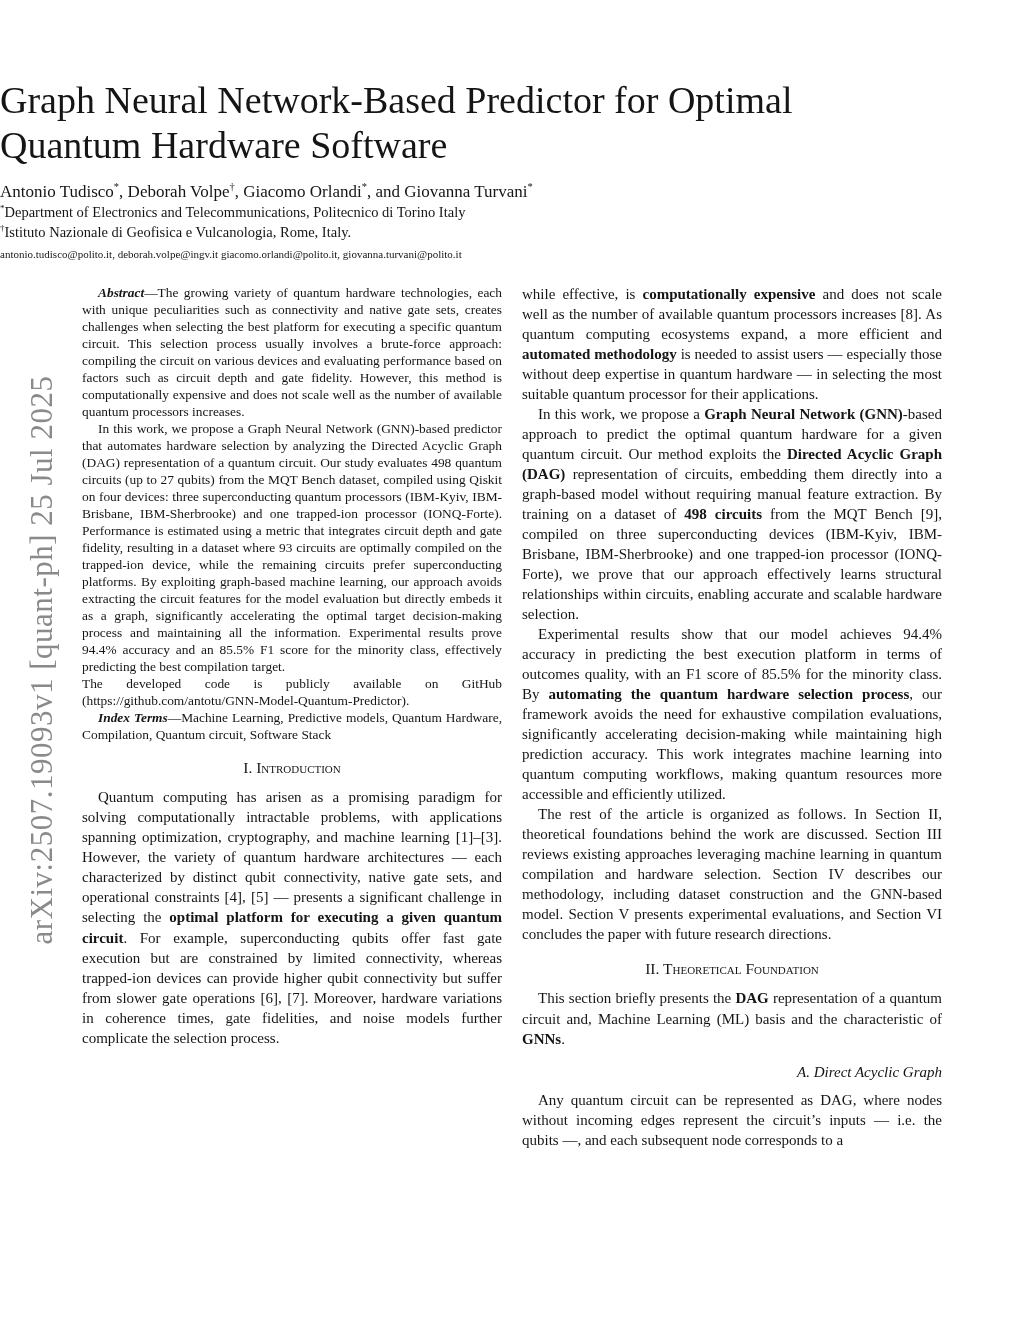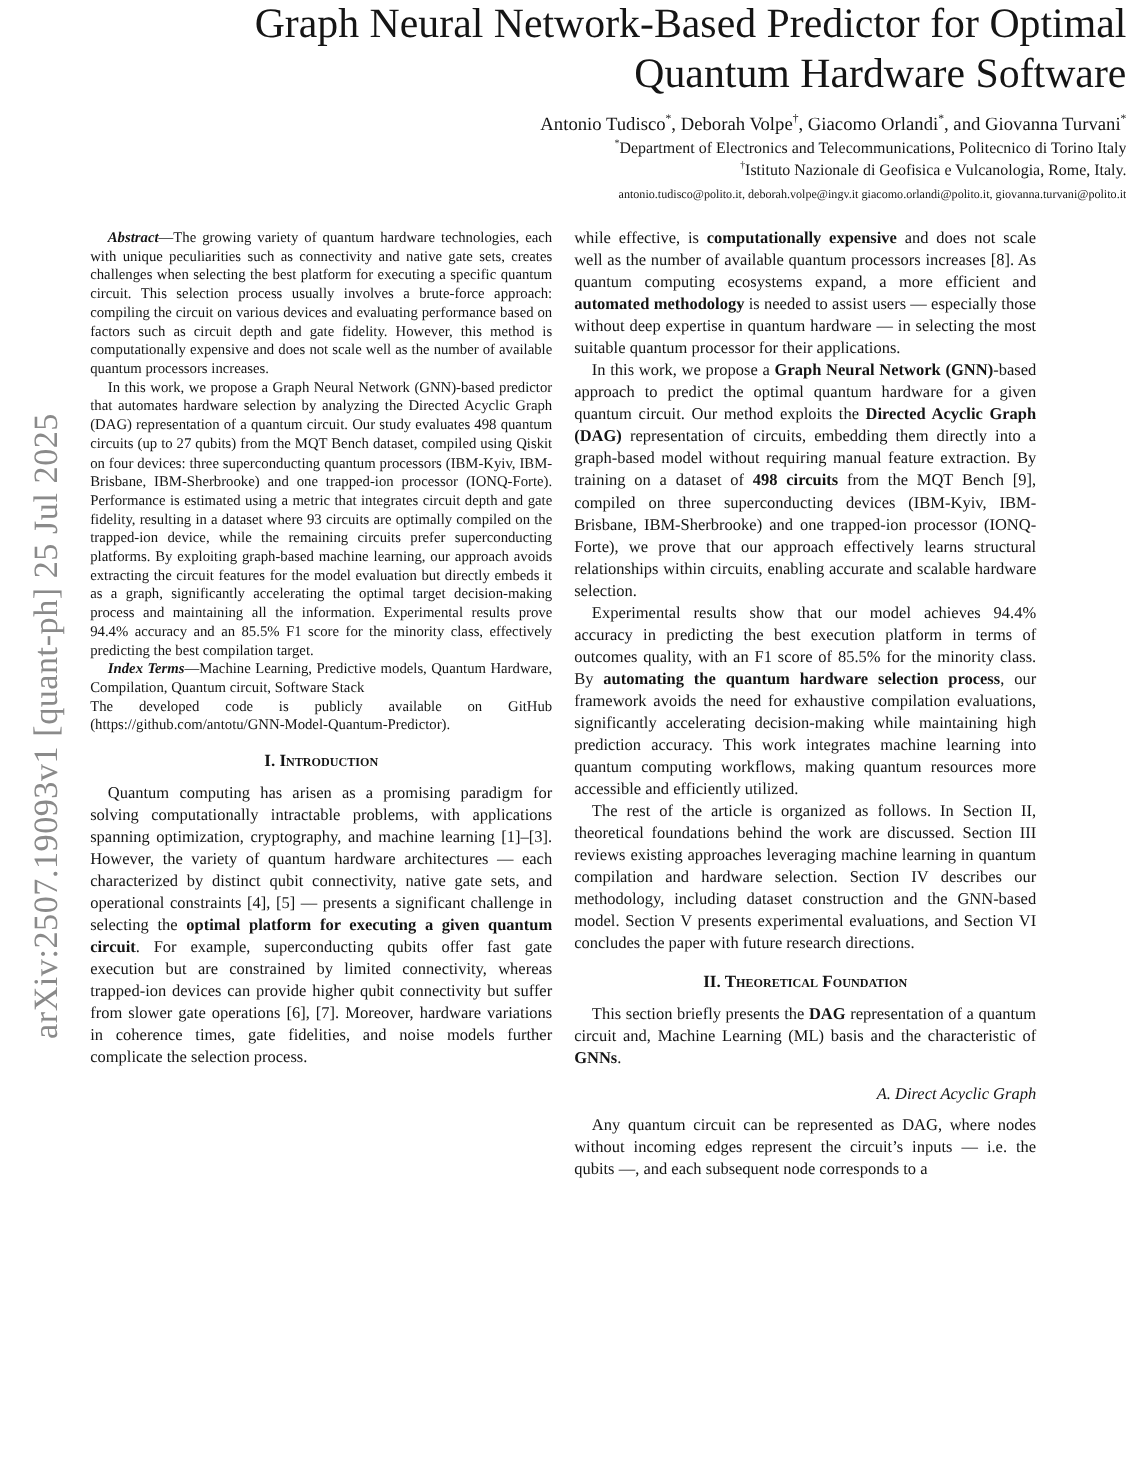--- a/index.html
+++ b/index.html
@@ -16,21 +16,21 @@
     position: absolute;
     top: 660px;
     left: 42px;
     transform: translate(-50%, -50%) rotate(-90deg);
     transform-origin: center;
     white-space: nowrap;
     font-size: 31px;
     color: #8a8a8a;
     letter-spacing: 0.5px;
   }
-  header { text-align: right; }
+  header { text-align: left; padding-top: 78px; }
   .title {
     font-size: 38px;
     font-weight: normal;
     line-height: 1.18;
     margin: 0 auto;
   }
   .authors { margin-top: 13px; font-size: 17px; }
   .affil   { margin-top: 2px;  font-size: 14.5px; }
   .emails  { margin-top: 7px;  font-size: 11px; }
   sup { font-size: 62%; }
@@ -41,21 +41,21 @@
     text-align: justify;
   }
   .col { width: 420px; }
   .para { margin: 0; overflow-wrap: break-word; }
   .para.ind { text-indent: 16px; }
   .para.noind { text-indent: 0; }
   .abstract { font-weight: normal; font-size: 13.4px; line-height: 1.27; }
   .body     { font-size: 15px; line-height: 1.335; }
   .sec-heading {
     font-variant: small-caps;
-    font-weight: bold;
+    font-weight: normal;
     font-size: 15.5px;
     text-align: center;
     margin: 16px 0 10px 0;
   }
   .sub-heading {
     font-style: italic;
     font-weight: normal;
     font-size: 15px;
     text-align: right;
     margin: 15px 0 9px 0;
@@ -72,22 +72,22 @@
     <div class="authors"><span>Antonio Tudisco</span><sup>*</sup><span>, Deborah Volpe</span><sup>†</sup><span>, Giacomo Orlandi</span><sup>*</sup><span>, and Giovanna Turvani</span><sup>*</sup></div>
     <div class="affil"><sup>*</sup><span>Department of Electronics and Telecommunications, Politecnico di Torino Italy</span></div>
     <div class="affil"><sup>†</sup><span>Istituto Nazionale di Geofisica e Vulcanologia, Rome, Italy.</span></div>
     <div class="emails">antonio.tudisco@polito.it, deborah.volpe@ingv.it giacomo.orlandi@polito.it, giovanna.turvani@polito.it</div>
   </header>
 
   <div class="columns">
     <div class="col" id="col-left">
         <p class="para abstract ind"><b style="font-style: italic;">Abstract</b><span>—The growing variety of quantum hardware technologies, each with unique peculiarities such as connectivity and native gate sets, creates challenges when selecting the best platform for executing a specific quantum circuit. This selection process usually involves a brute-force approach: compiling the circuit on various devices and evaluating performance based on factors such as circuit depth and gate fidelity. However, this method is computationally expensive and does not scale well as the number of available quantum processors increases.</span></p>
         <p class="para abstract ind"><span>In this work, we propose a Graph Neural Network (GNN)-based predictor that automates hardware selection by analyzing the Directed Acyclic Graph (DAG) representation of a quantum circuit. Our study evaluates 498 quantum circuits (up to 27 qubits) from the MQT Bench dataset, compiled using Qiskit on four devices: three superconducting quantum processors (IBM-Kyiv, IBM-Brisbane, IBM-Sherbrooke) and one trapped-ion processor (IONQ-Forte). Performance is estimated using a metric that integrates circuit depth and gate fidelity, resulting in a dataset where 93 circuits are optimally compiled on the trapped-ion device, while the remaining circuits prefer superconducting platforms. By exploiting graph-based machine learning, our approach avoids extracting the circuit features for the model evaluation but directly embeds it as a graph, significantly accelerating the optimal target decision-making process and maintaining all the information. Experimental results prove 94.4% accuracy and an 85.5% F1 score for the minority class, effectively predicting the best compilation target.</span></p>
+        <p class="para abstract noind"><span>The developed code is publicly available on GitHub (https://github.com/antotu/GNN-Model-Quantum-Predictor).</span></p>
         <p class="para abstract ind"><b style="font-style: italic;">Index Terms</b><span>—Machine Learning, Predictive models, Quantum Hardware, Compilation, Quantum circuit, Software Stack</span></p>
-        <p class="para abstract noind"><span>The developed code is publicly available on GitHub (https://github.com/antotu/GNN-Model-Quantum-Predictor).</span></p>
         <h2 class="sec-heading"><span>I.  Introduction</span></h2>
         <p class="para body ind"><span>Quantum computing has arisen as a promising paradigm for solving computationally intractable problems, with applications spanning optimization, cryptography, and machine learning [1]–[3]. However, the variety of quantum hardware architectures — each characterized by distinct qubit connectivity, native gate sets, and operational constraints [4], [5] — presents a significant challenge in selecting the </span><b>optimal platform for executing a given quantum circuit</b><span>. For example, superconducting qubits offer fast gate execution but are constrained by limited connectivity, whereas trapped-ion devices can provide higher qubit connectivity but suffer from slower gate operations [6], [7]. Moreover, hardware variations in coherence times, gate fidelities, and noise models further complicate the selection process.</span></p>
       </div>
     <div class="col" id="col-right">
         <p class="para body noind"><span>while effective, is </span><b>computationally expensive</b><span> and does not scale well as the number of available quantum processors increases [8]. As quantum computing ecosystems expand, a more efficient and </span><b>automated methodology</b><span> is needed to assist users — especially those without deep expertise in quantum hardware — in selecting the most suitable quantum processor for their applications.</span></p>
         <p class="para body ind"><span>In this work, we propose a </span><b>Graph Neural Network (GNN)</b><span>-based approach to predict the optimal quantum hardware for a given quantum circuit. Our method exploits the </span><b>Directed Acyclic Graph (DAG)</b><span> representation of circuits, embedding them directly into a graph-based model without requiring manual feature extraction. By training on a dataset of </span><b>498 circuits</b><span> from the MQT Bench [9], compiled on three superconducting devices (IBM-Kyiv, IBM-Brisbane, IBM-Sherbrooke) and one trapped-ion processor (IONQ-Forte), we prove that our approach effectively learns structural relationships within circuits, enabling accurate and scalable hardware selection.</span></p>
         <p class="para body ind"><span>Experimental results show that our model achieves 94.4% accuracy in predicting the best execution platform in terms of outcomes quality, with an F1 score of 85.5% for the minority class. By </span><b>automating the quantum hardware selection process</b><span>, our framework avoids the need for exhaustive compilation evaluations, significantly accelerating decision-making while maintaining high prediction accuracy. This work integrates machine learning into quantum computing workflows, making quantum resources more accessible and efficiently utilized.</span></p>
         <p class="para body ind"><span>The rest of the article is organized as follows. In Section II, theoretical foundations behind the work are discussed. Section III reviews existing approaches leveraging machine learning in quantum compilation and hardware selection. Section IV describes our methodology, including dataset construction and the GNN-based model. Section V presents experimental evaluations, and Section VI concludes the paper with future research directions.</span></p>
         <h2 class="sec-heading"><span>II.  Theoretical Foundation</span></h2>
         <p class="para body ind"><span>This section briefly presents the </span><b>DAG</b><span> representation of a quantum circuit and, Machine Learning (ML) basis and the characteristic of </span><b>GNNs</b><span>.</span></p>

